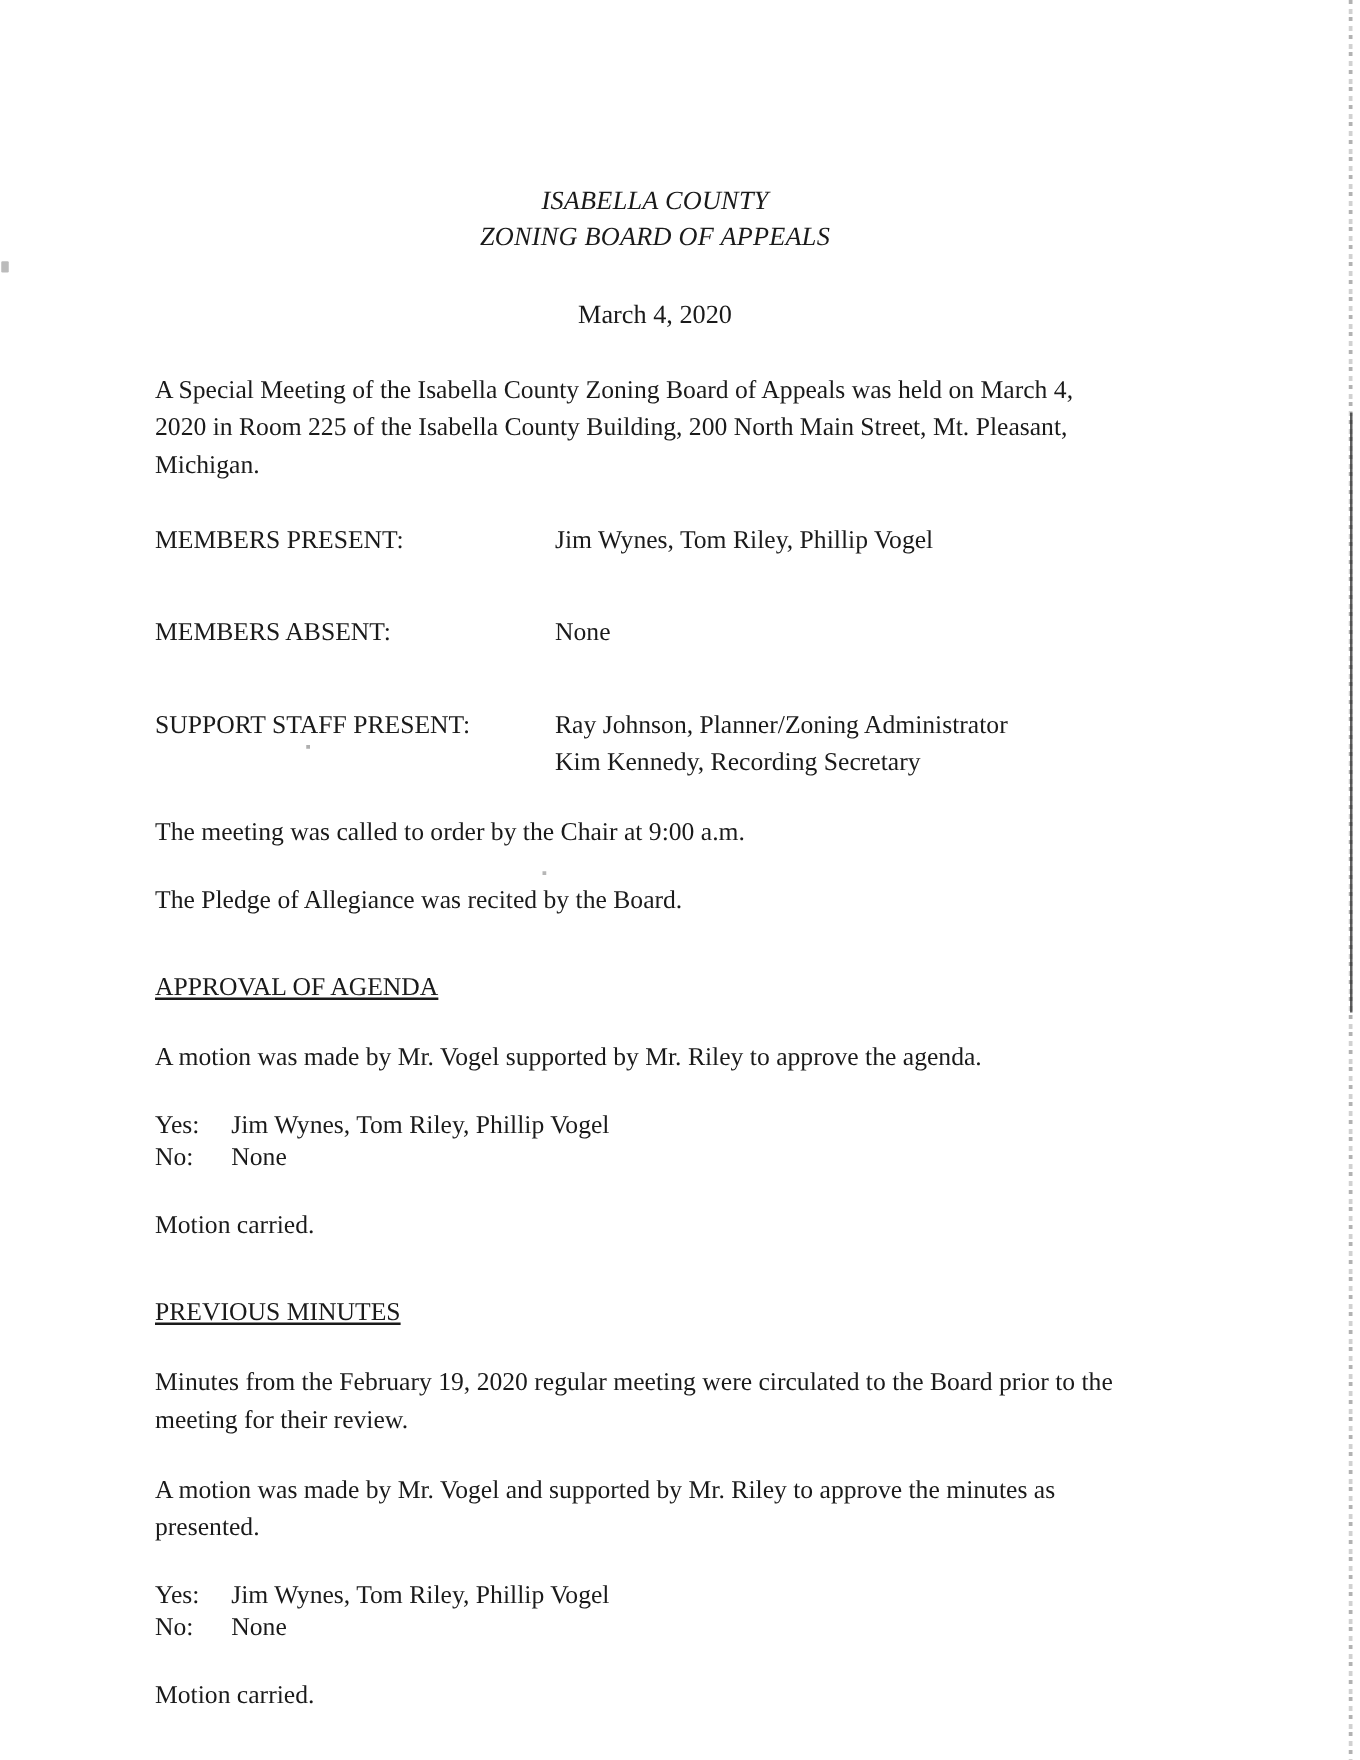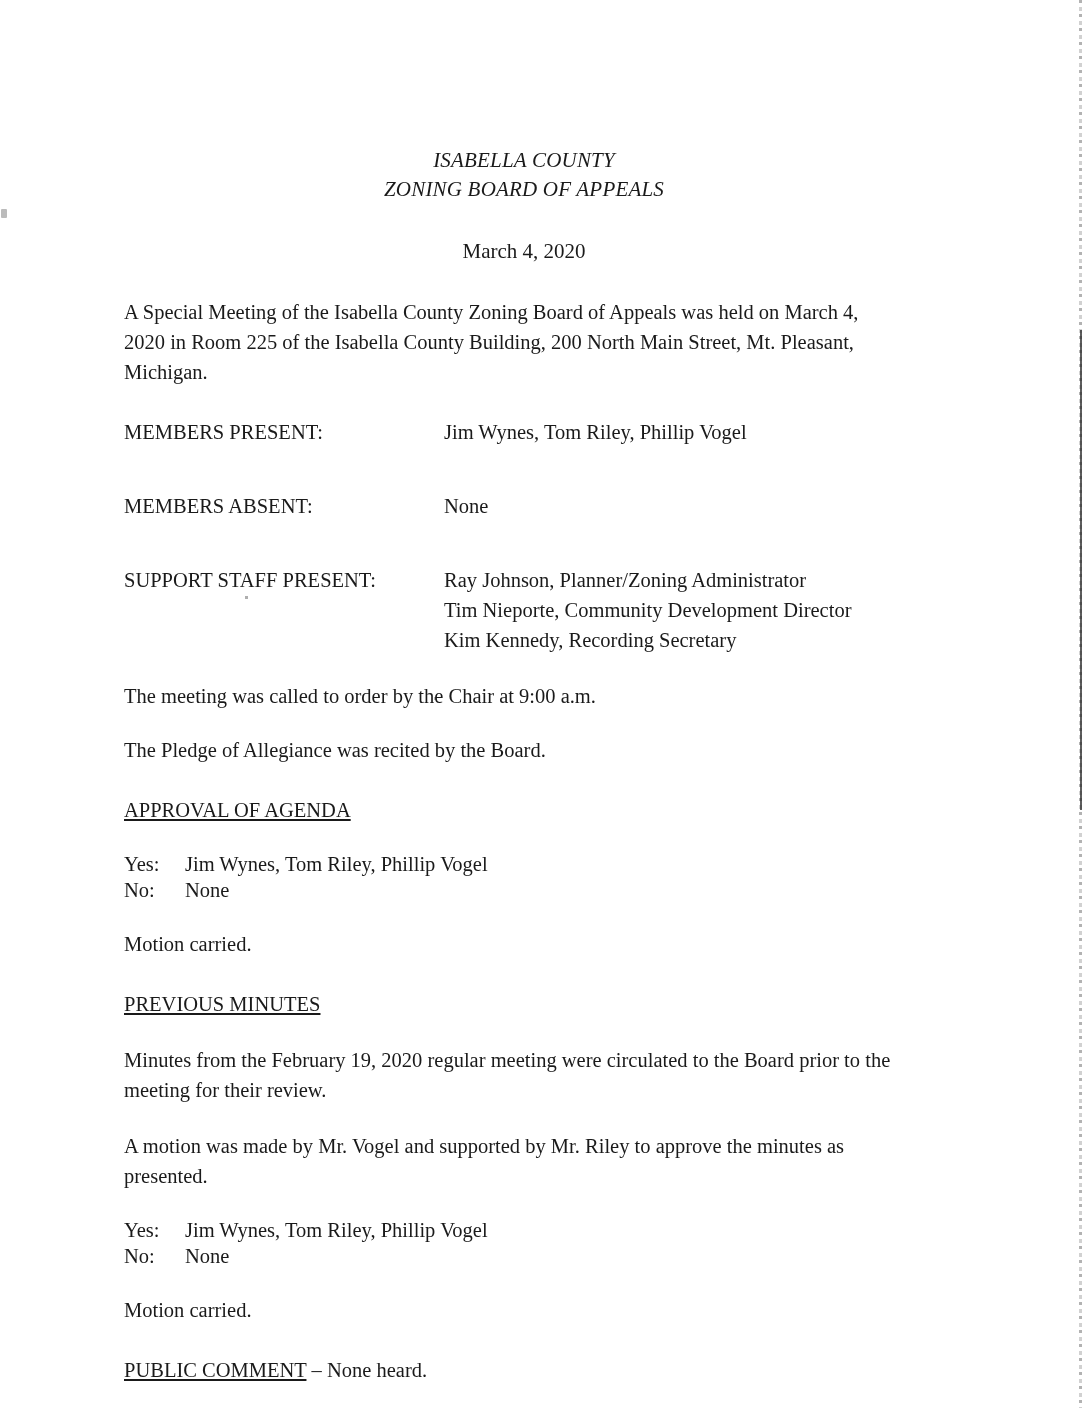--- a/index.html
+++ b/index.html
@@ -61,21 +61,21 @@
     flex: 0 0 320px;
     white-space: nowrap;
   }
   .att-value {
     flex: 1 1 auto;
   }
   .att-value .sub-line { display: block; }
   .heading {
     font-size: 20.5px;
     line-height: 30px;
-    margin-top: 30px;
+    margin-top: 40px;
   }
   .heading .u {
     text-decoration: underline;
     text-underline-offset: 2px;
   }
   .vote {
     margin-top: 26px;
     font-size: 20.5px;
     line-height: 26px;
   }
@@ -174,35 +174,35 @@
 
       <div class="att-row">
         <div class="att-label">MEMBERS ABSENT:</div>
         <div class="att-value">None</div>
       </div>
 
       <div class="att-row">
         <div class="att-label">SUPPORT STAFF PRESENT:</div>
         <div class="att-value">
           <span class="sub-line">Ray Johnson, Planner/Zoning Administrator</span>
-          <span class="sub-line">Tim Nieporte, Community Development Director</span>
           <span class="sub-line">Kim Kennedy, Recording Secretary</span>
         </div>
       </div>
 
     </div>
 
     <div class="para">The meeting was called to order by the Chair at 9:00 a.m.</div>
 
     <div class="para tight">The Pledge of Allegiance was recited by the Board.</div>
 
     <div class="heading">
       <span class="u">APPROVAL OF AGENDA</span>
     </div>
 
+    <div class="para">A motion was made by Mr. Vogel supported by Mr. Riley to approve the agenda.</div>
 
     <div class="vote">
       <div class="vote-row">
         <div class="vote-label">Yes:</div>
         <div class="vote-names">Jim Wynes, Tom Riley, Phillip Vogel</div>
       </div>
       <div class="vote-row">
         <div class="vote-label">No:</div>
         <div class="vote-names">None</div>
       </div>

